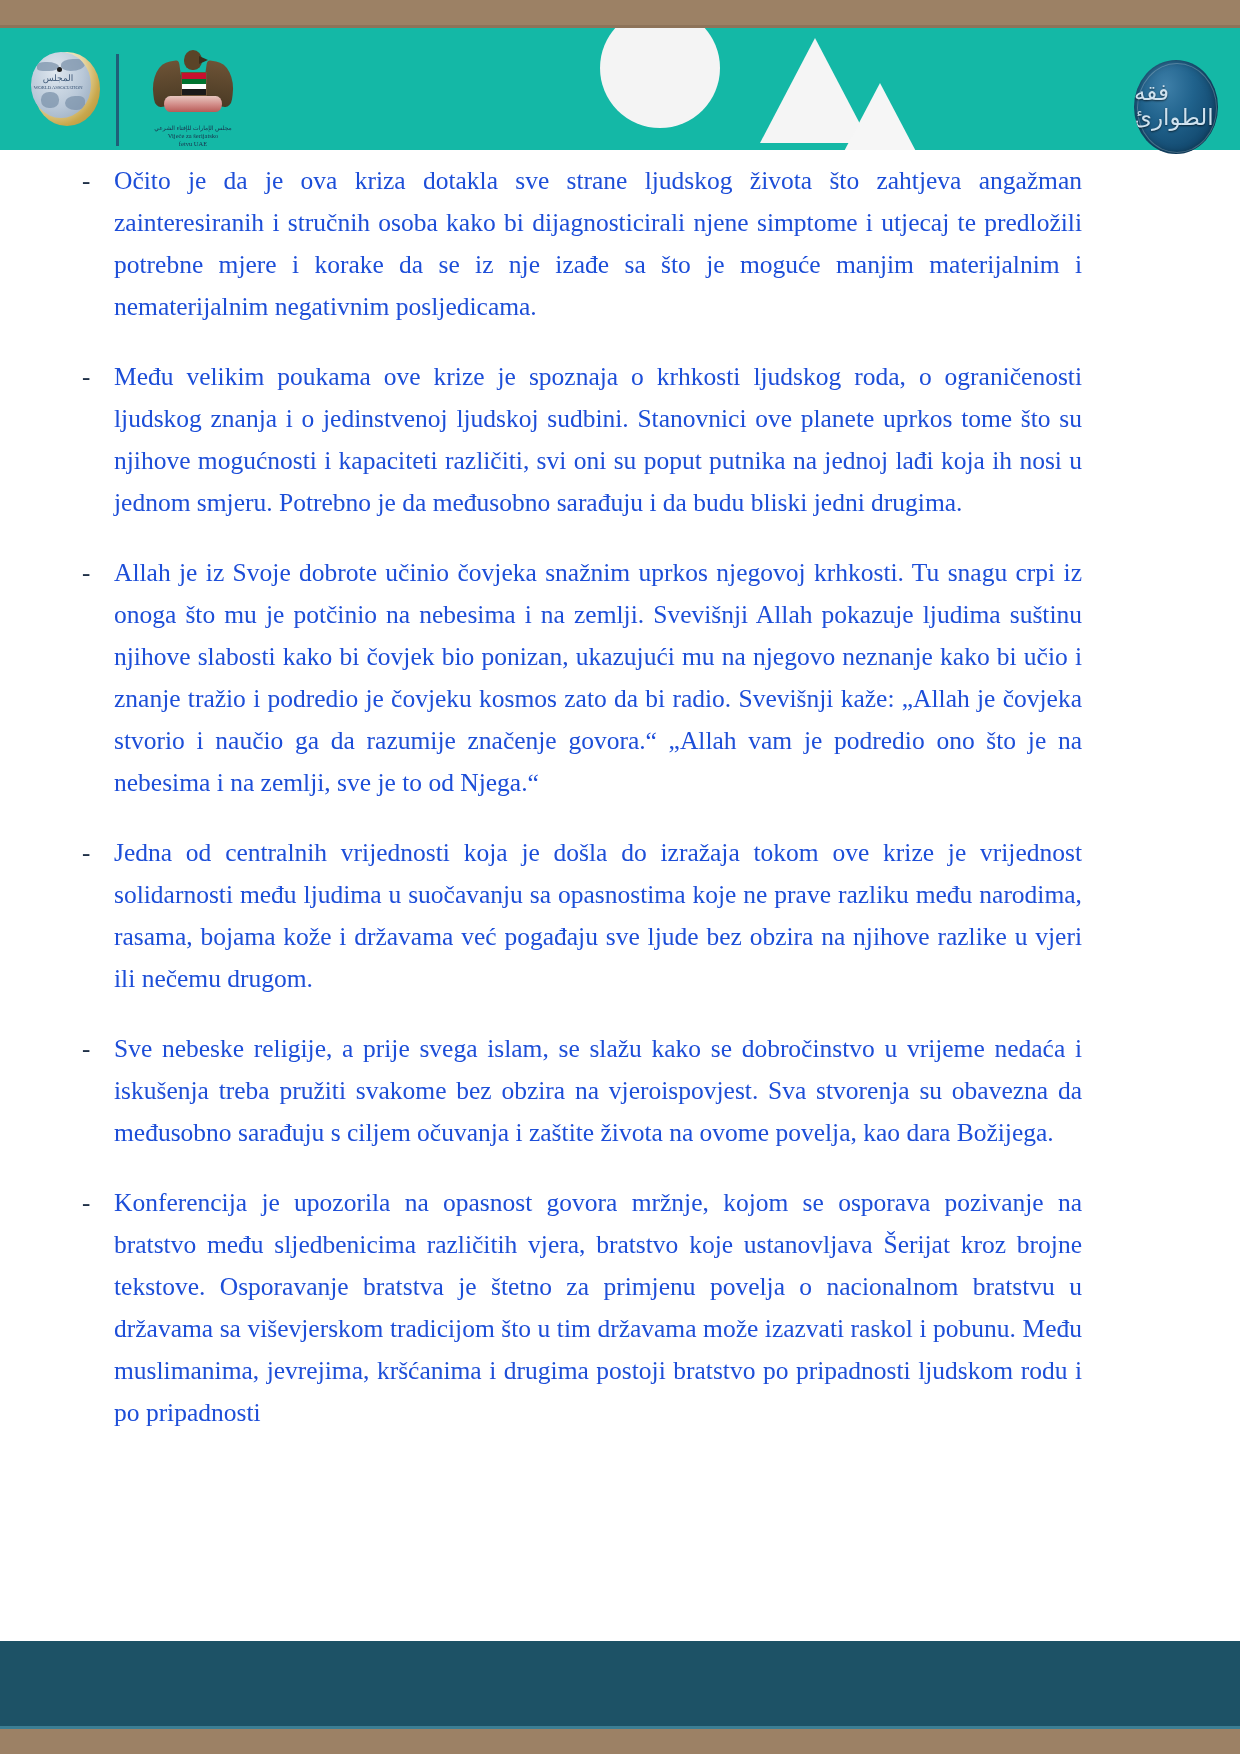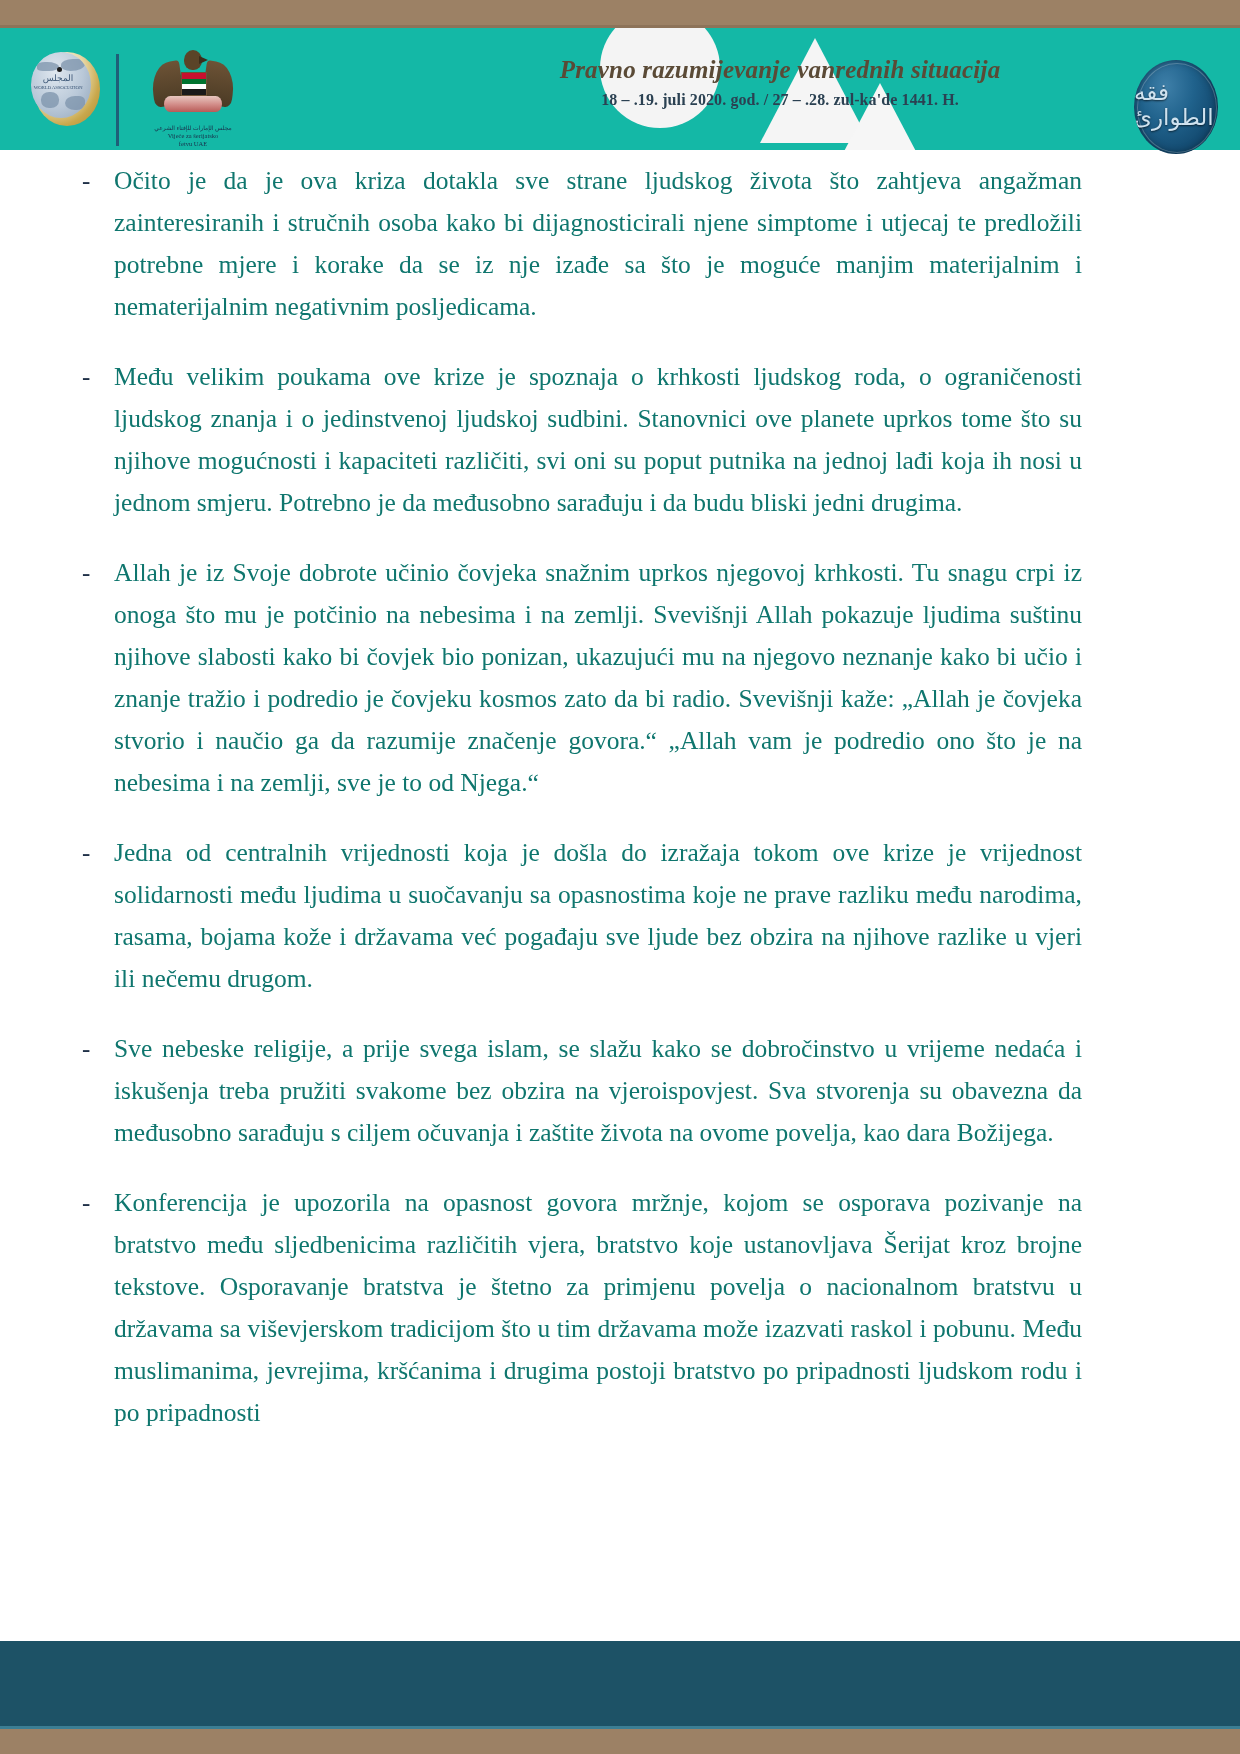--- a/index.html
+++ b/index.html
@@ -266,21 +266,21 @@
     color: #1f3048;
     text-align: left;
     padding-left: 10px;
     box-sizing: border-box;
   }
   .para-text {
     flex: 1 1 auto;
     font-family: "Liberation Serif", "DejaVu Serif", serif;
     font-size: 25.5px;
     line-height: 42px;
-    color: #0f766e;
+    color: #1d4ed8;
     text-align: justify;
     text-justify: inter-word;
     hyphens: none;
   }
   .para:last-child { margin-bottom: 0; }
 
   
   .footer-bar {
     position: absolute;
     left: 0; bottom: 28px;
@@ -353,24 +353,20 @@
       </div>
       <div class="uae-caption">
         <div class="ar">مجلس الإمارات للإفتاء الشرعي</div>
         <div>Vijeće za šerijatsko</div>
         <div>fetvu UAE</div>
       </div>
     </div>
 
   </div>
 
-  <div class="header-title-block">
-    <div class="header-title">Pravno razumijevanje vanrednih situacija</div>
-    <div class="header-subtitle">18 – .19. juli 2020. god. / 27 – .28. zul-ka'de 1441. H.</div>
-  </div>
 
   <div class="seal">
     <div class="seal-rim"></div>
     <div class="seal-cal">فقه الطوارئ</div>
   </div>
 
 </div>
 
 <div class="doc-body">
 

